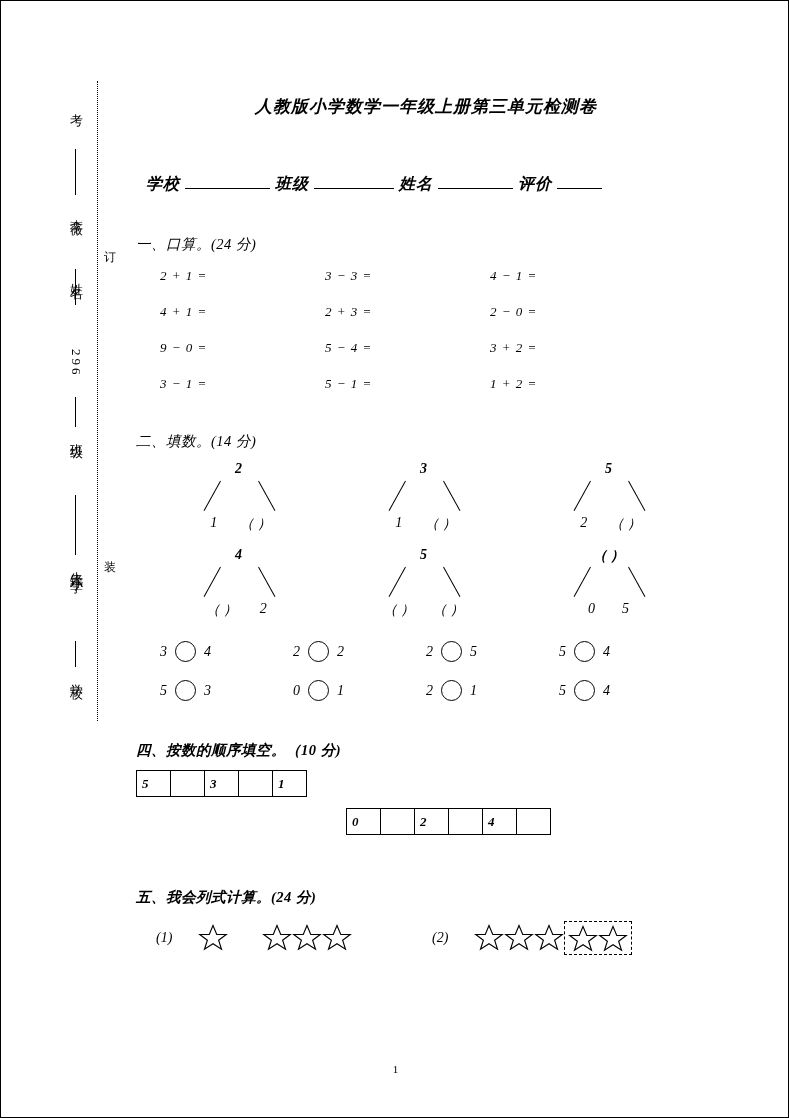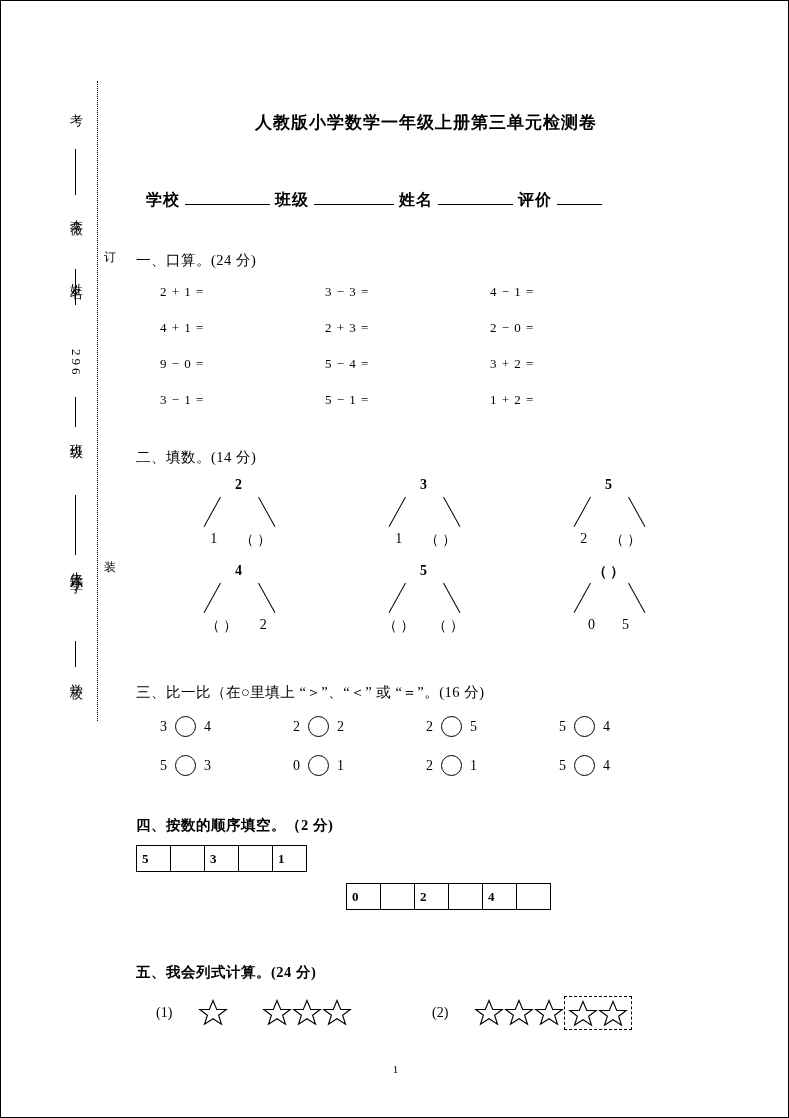--- a/index.html
+++ b/index.html
@@ -59,22 +59,23 @@
     text-orientation: upright;
     font-size: 12px;
     letter-spacing: 4px;
     white-space: nowrap;
   }
 
   
   .content {
     position: absolute;
     left: 135px;
-    top: 98px;
+    top: 82px;
     width: 580px;
+    font-style: italic;
   }
   .title {
     text-align: center;
     font-size: 17px;
     font-weight: bold;
     font-family: "Liberation Serif", serif;
     margin: 12px 0 0 0;
     letter-spacing: 1px;
   }
   .infoline {
@@ -379,21 +380,20 @@
               <i class="rgt"></i>
             </div>
           <div class="tree-bottom">
             <span>0</span>
             <span>5</span>
           </div>
         </div>
       </div>
     </div>
 
-    <div class="sec-head normal">三、比一比（在○里填上 “＞”、“＜” 或 “＝”。(16 分)</div>
     <div class="cmp">
       <div class="cmp-row">
         <div class="cmp-cell">
           <span>3</span>
           <span class="circle"></span>
           <span>4</span>
         </div>
         <div class="cmp-cell">
           <span>2</span>
           <span class="circle"></span>
@@ -427,21 +427,21 @@
           <span>1</span>
         </div>
         <div class="cmp-cell">
           <span>5</span>
           <span class="circle"></span>
           <span>4</span>
         </div>
       </div>
     </div>
 
-    <div class="sec-head">四、按数的顺序填空。（2 分)</div>
+    <div class="sec-head">四、按数的顺序填空。（10 分)</div>
     <div class="boxes-wrap">
       <div class="boxrow" id="row-a">
         <div class="cellb">5</div>
         <div class="cellb"></div>
         <div class="cellb">3</div>
         <div class="cellb"></div>
         <div class="cellb">1</div>
       </div>
       <div class="boxrow" id="row-b">
         <div class="cellb">0</div>

